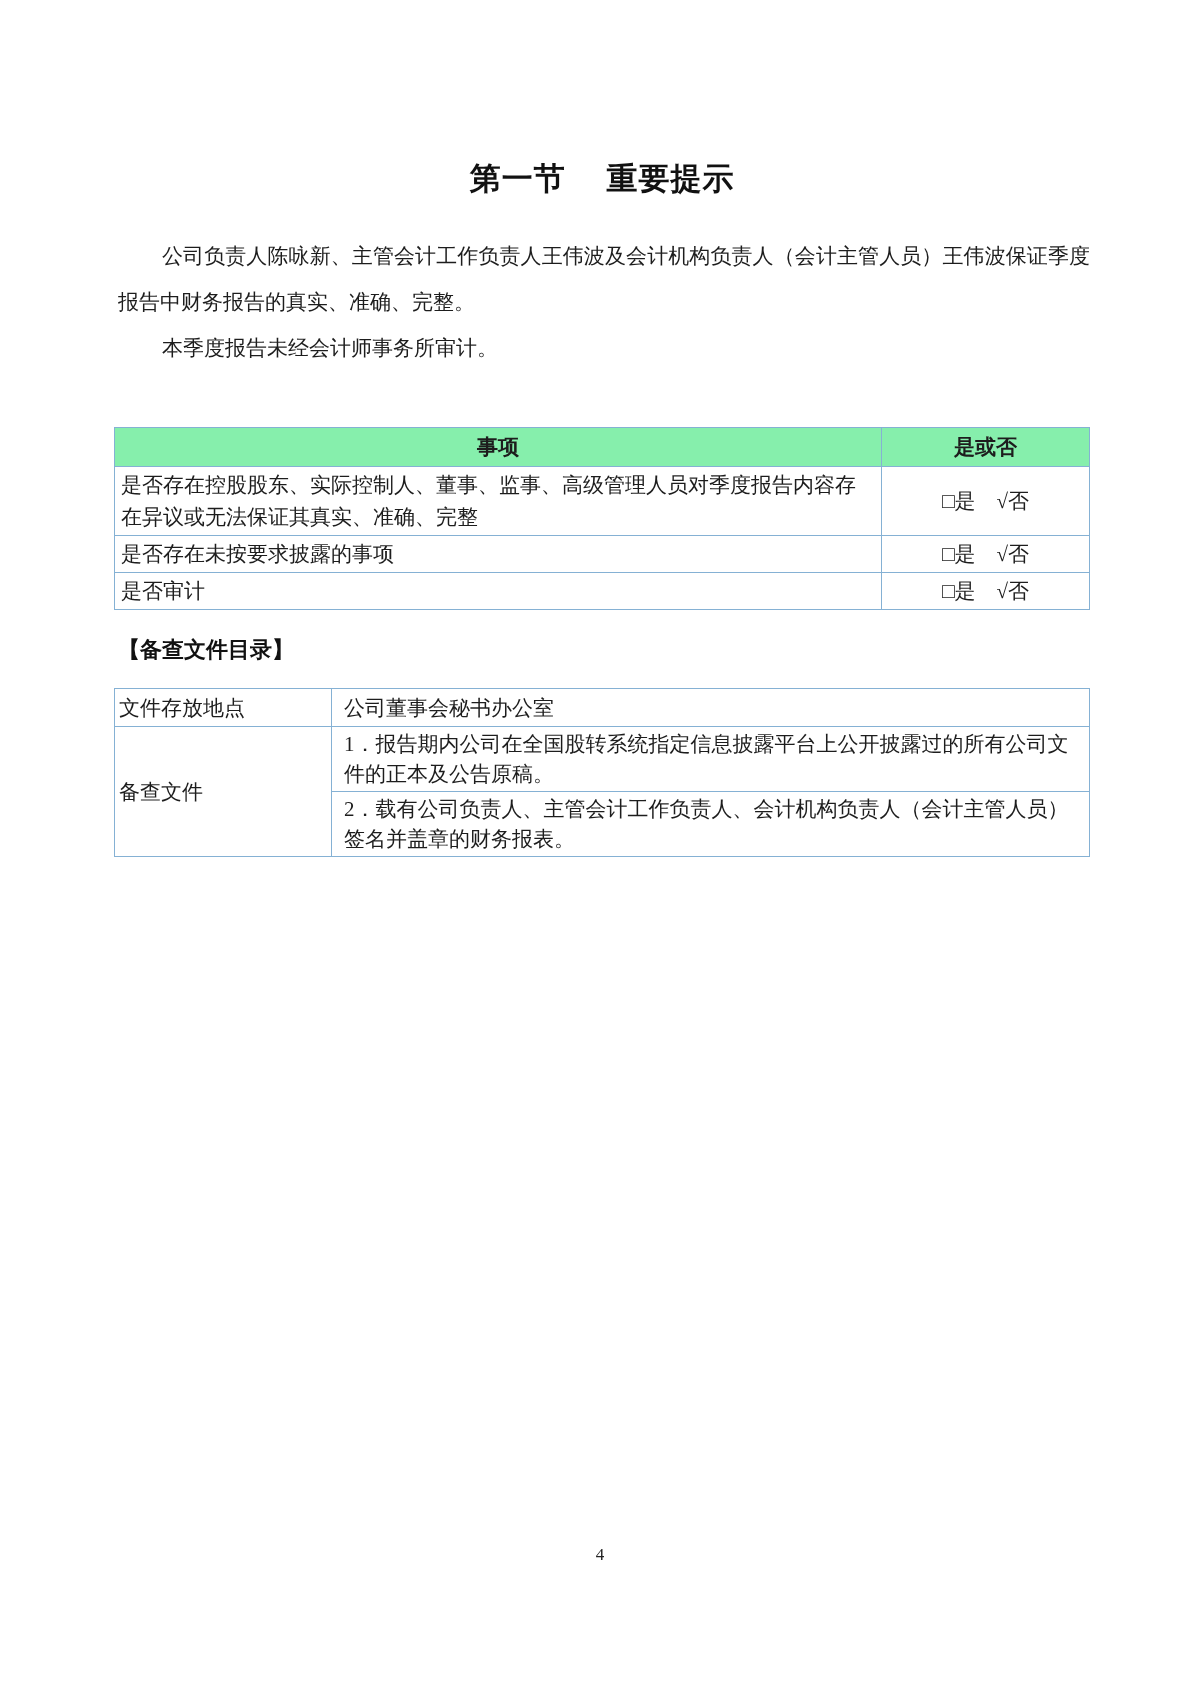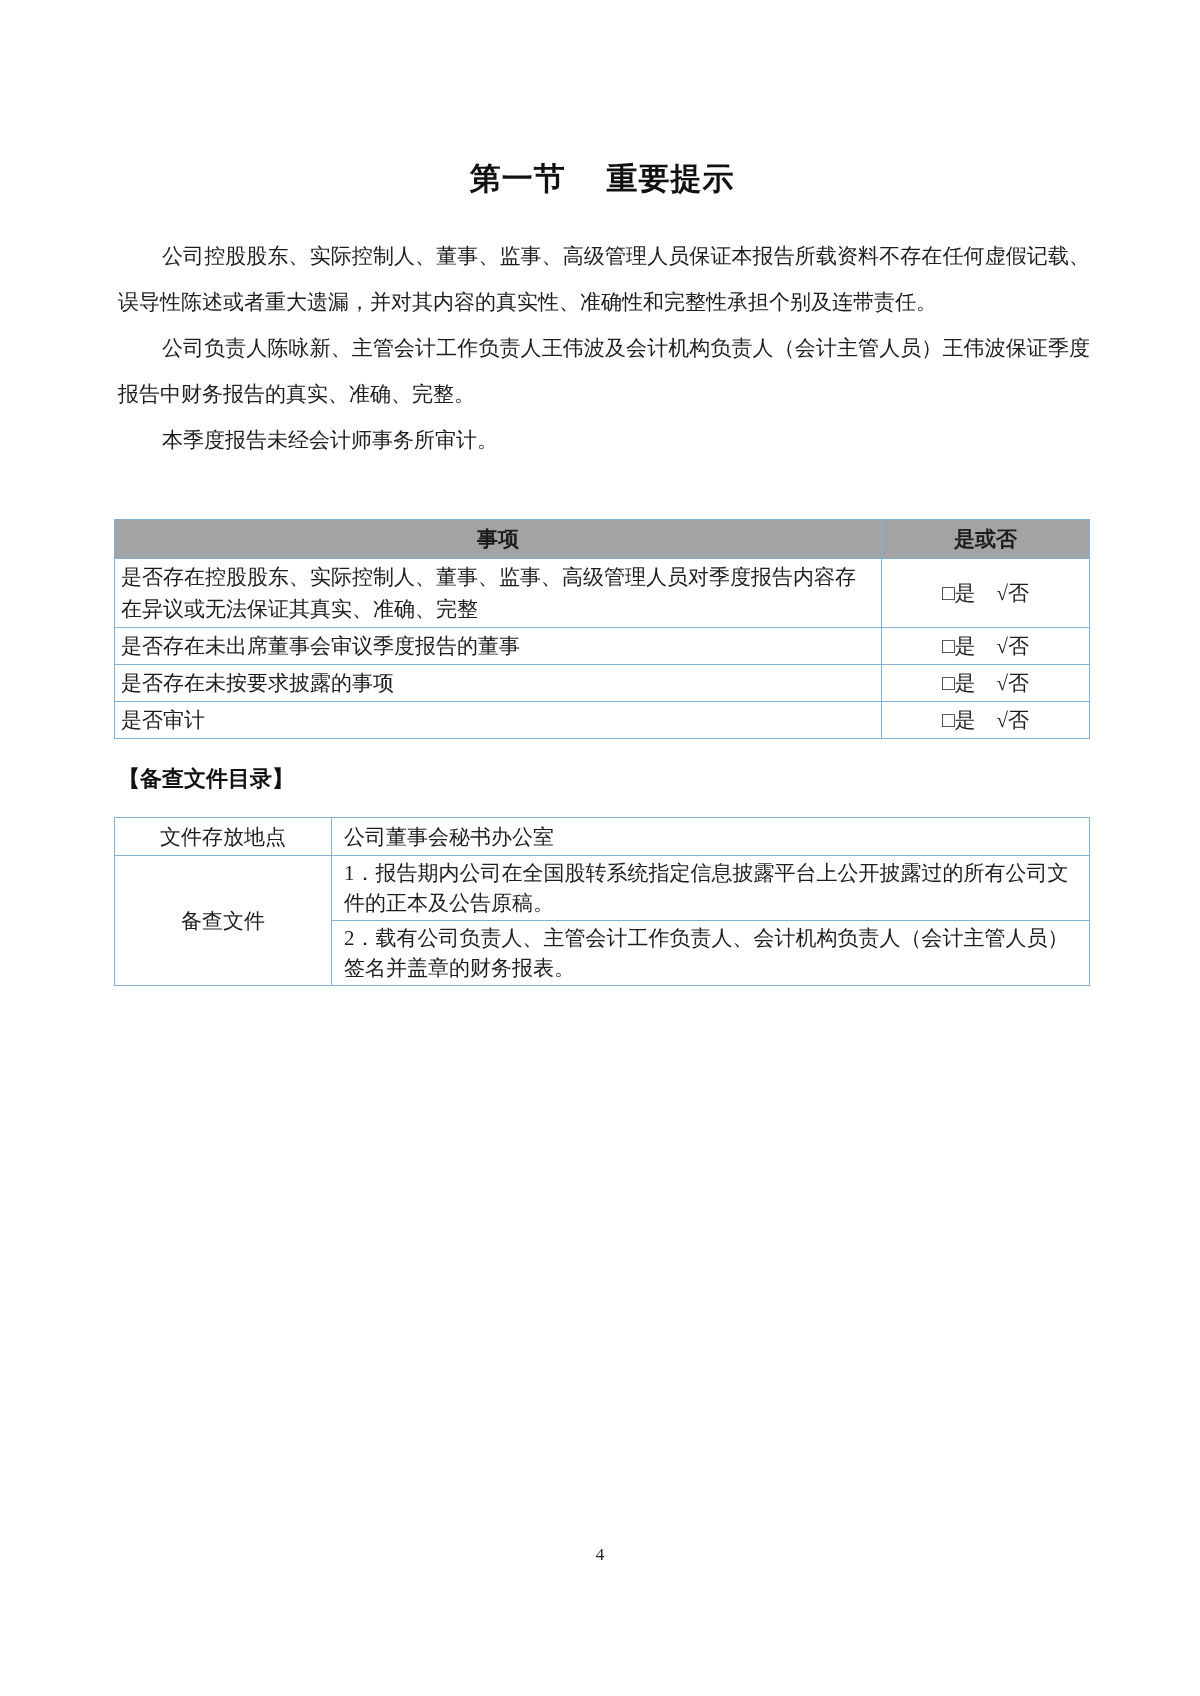--- a/index.html
+++ b/index.html
@@ -34,21 +34,21 @@
     text-align:justify;
     text-indent:44px;
   }
   table{
     border-collapse:collapse;
     width:100%;
     table-layout:fixed;
   }
   .items-table{margin-top:56px;}
   .items-table th{
-    background:#a3a3a3;
+    background:#86efac;
     border:1.5px solid #85b1d4;
     height:38px;
     font-family:"Liberation Sans","DejaVu Sans",sans-serif;
     font-weight:bold;
     font-size:21px;
     text-align:center;
     vertical-align:middle;
     padding:0;
   }
   .items-table td{
@@ -76,21 +76,20 @@
   }
   .docs-table td{
     border:1.5px solid #85b1d4;
     font-size:21px;
     line-height:30px;
     vertical-align:middle;
     padding:2px 12px;
   }
   .docs-table .col-label{width:217px;}
   .docs-table td.label{
-    text-align:center;
     padding:0 4px;
   }
   .docs-table tr.r1 td{height:33px;}
   .docs-table td.filedoc{height:58px;}
   .page-number{
     position:absolute;
     top:1545px;
     left:0;
     width:100%;
     text-align:center;
@@ -101,41 +100,36 @@
 </style>
 </head>
 <body>
 
 <div class="page">
   <div class="content">
 
     <div class="doc-title">第一节　 重要提示</div>
 
     <div class="paragraphs">
-      <p>公司控股股东、实际控制人、董事、监事、高级管理人员保证本报告所载资料不存在任何虚假记载、误导性陈述或者重大遗漏，并对其内容的真实性、准确性和完整性承担个别及连带责任。</p>
       <p>公司负责人陈咏新、主管会计工作负责人王伟波及会计机构负责人（会计主管人员）王伟波保证季度报告中财务报告的真实、准确、完整。</p>
       <p>本季度报告未经会计师事务所审计。</p>
     </div>
 
     <table class="items-table">
       <colgroup>
         <col>
         <col class="col-answer">
       </colgroup>
       <tbody>
           <tr>
         <th>事项</th>
         <th>是或否</th>
       </tr>
       <tr class="r1">
         <td class="item">是否存在控股股东、实际控制人、董事、监事、高级管理人员对季度报告内容存在异议或无法保证其真实、准确、完整</td>
-        <td class="answer">□是　√否</td>
-      </tr>
-      <tr class="r2">
-        <td class="item">是否存在未出席董事会审议季度报告的董事</td>
         <td class="answer">□是　√否</td>
       </tr>
       <tr class="r3">
         <td class="item">是否存在未按要求披露的事项</td>
         <td class="answer">□是　√否</td>
       </tr>
       <tr class="r4">
         <td class="item">是否审计</td>
         <td class="answer">□是　√否</td>
       </tr>

